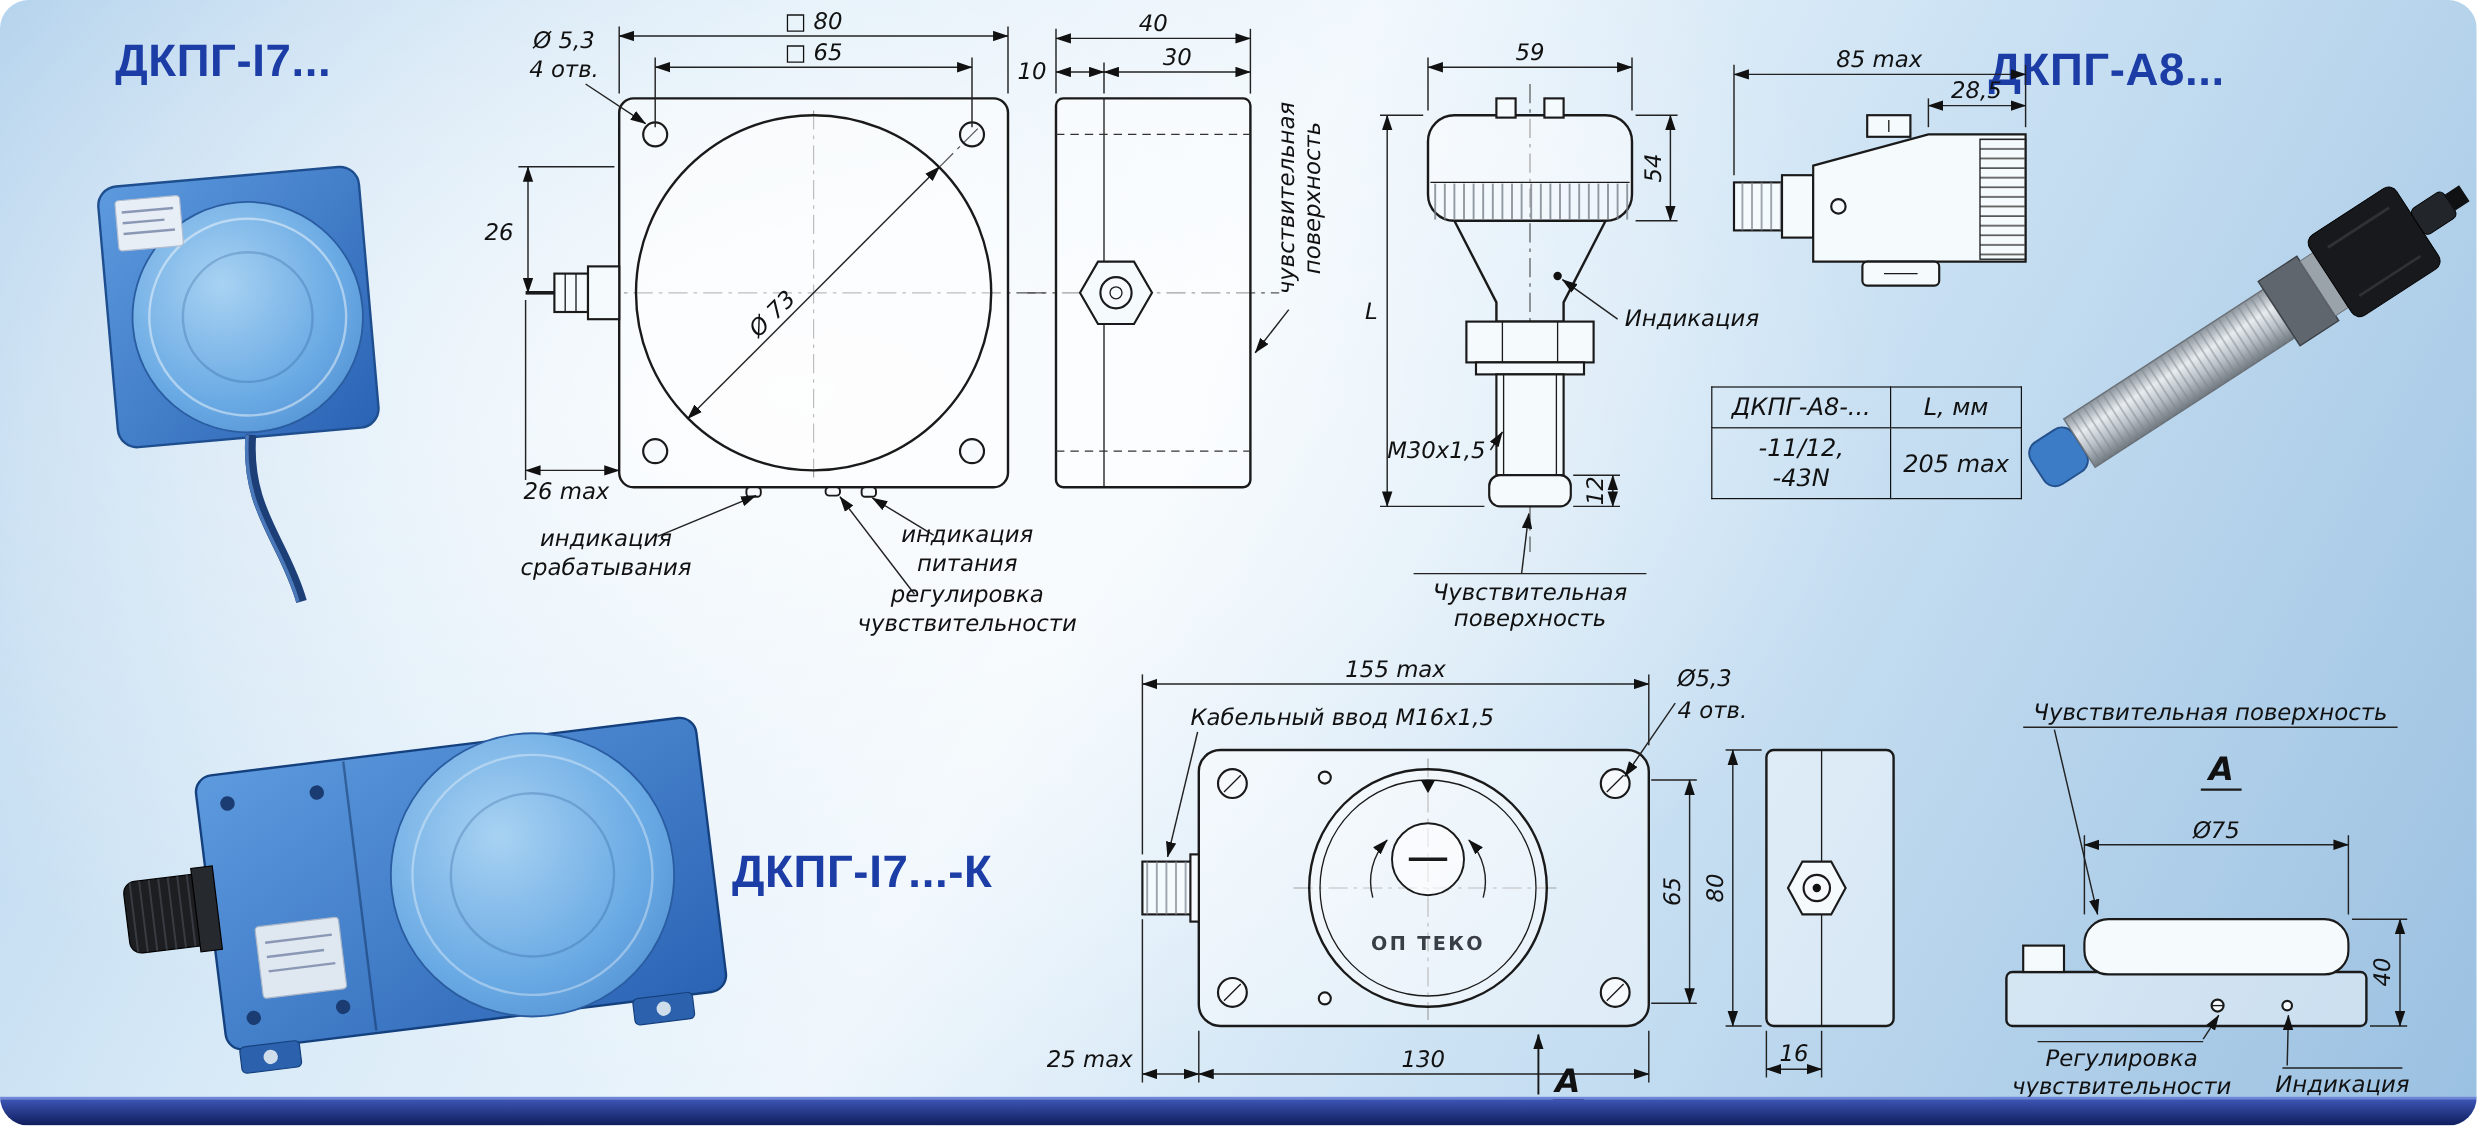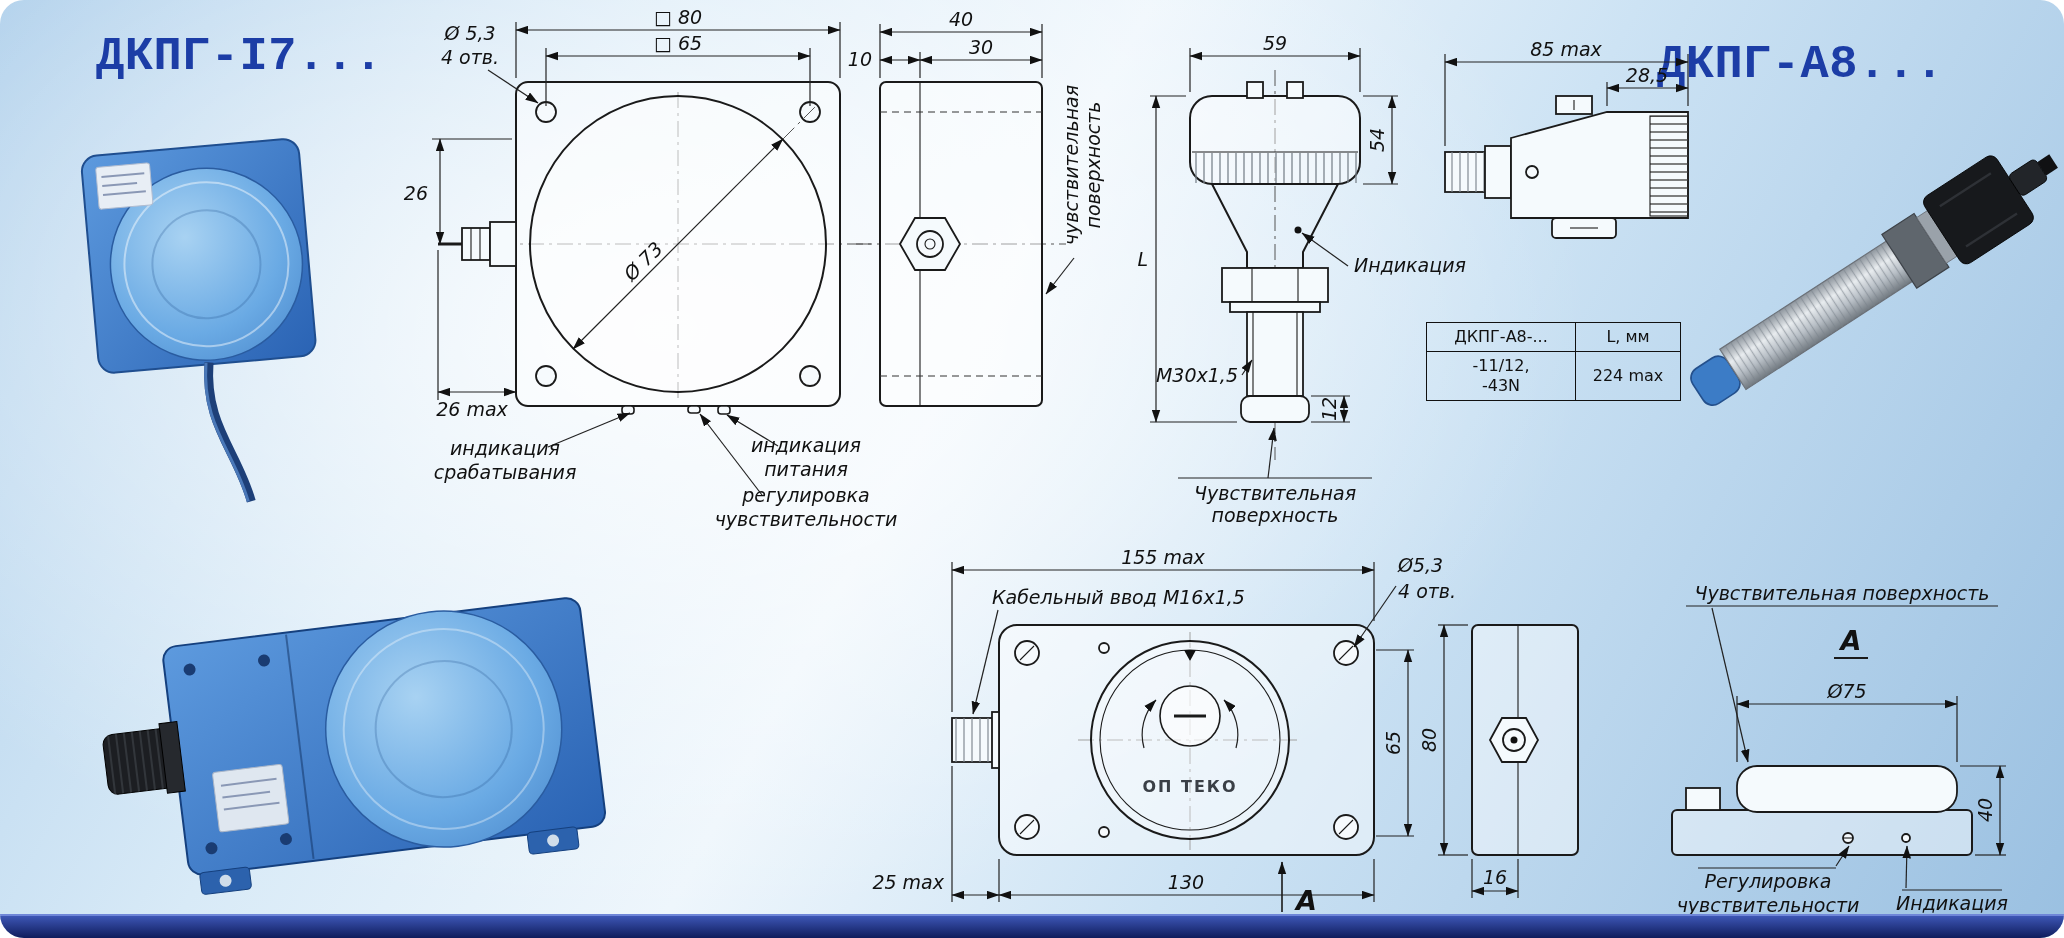--- a/index.html
+++ b/index.html
@@ -1,52 +1,53 @@
 <!DOCTYPE html>
 <html><head>
 <meta charset="utf-8">
 <style>
   html,body{margin:0;padding:0;background:#ffffff;}
   .page{position:relative;width:2064px;height:938px;border-radius:24px;overflow:hidden;
     background:
       radial-gradient(ellipse 1500px 950px at 32% 35%, rgba(255,255,255,.88), rgba(255,255,255,0) 62%),
       linear-gradient(118deg,#aecfeb 0%,#d8eaf7 26%,#eef6fc 45%,#cde3f4 64%,#9ac0e1 100%);
     font-family:"DejaVu Sans",sans-serif;}
-  .title{position:absolute;font-family:Liberation Mono, monospace;font-weight:bold;
-    font-size:47px;color:#1c3da6;letter-spacing:.5px;white-space:nowrap;}
+  .title{position:absolute;font-family:Liberation Sans, sans-serif;font-weight:bold;
+    font-size:38px;color:#1c3da6;letter-spacing:.5px;white-space:nowrap;}
   .overlay{position:absolute;left:0;top:0;}
   svg text{font-family:"DejaVu Sans",sans-serif;font-style:italic;font-size:19px;fill:#111;}
   svg text.brand{font-style:normal;font-weight:bold;font-size:16px;letter-spacing:2px;fill:#3a3f46;}
   svg text.big{font-size:27px;font-weight:bold;}
   .ol{fill:rgba(255,255,255,.45);stroke:#1a1a1a;stroke-width:2;}
   .olc{fill:rgba(255,255,255,.30);stroke:#1a1a1a;stroke-width:2;}
   .ln{stroke:#1a1a1a;stroke-width:2;fill:none;}
   .tn{stroke:#1a1a1a;stroke-width:1.1;fill:none;}
   .part{fill:#f5fafd;stroke:#1a1a1a;stroke-width:1.8;}
   .part2{fill:rgba(255,255,255,.6);stroke:#1a1a1a;stroke-width:1.6;}
   .hole{fill:#f6fafd;stroke:#1a1a1a;stroke-width:1.8;}
   .nub{fill:#f6fafd;stroke:#1a1a1a;stroke-width:1.6;}
   .dim{stroke:#222;stroke-width:1.2;fill:none;}
   .cl{stroke:#555;stroke-width:1;stroke-dasharray:16 5 3 5;fill:none;}
   .dash{stroke:#333;stroke-width:1;stroke-dasharray:7 5;fill:none;}
   .a8table{position:absolute;left:1426px;top:322px;border-collapse:collapse;
-    font-size:16px;color:#111;}
+    font-style:italic;font-size:20px;color:#111;}
   .a8table td{border:1.6px solid #111;padding:4px 10px;text-align:center;line-height:1.25;}
   .a8table td.c1{min-width:128px;}
   .a8table td.c2{min-width:84px;}
   .footer{position:absolute;left:0;right:0;bottom:0;height:22px;
     background:linear-gradient(#3d56b5,#0f1c5c);border-top:2px solid #6f86d8;}
 </style>
 </head>
 <body>
 
 <div class="page">
 
   <div class="title" style="left:96px;top:30px;">ДКПГ-I7...</div>
   <div class="title" style="left:1657px;top:38px;">ДКПГ-А8...</div>
+  <div class="title" style="left:610px;top:706px;">ДКПГ-I7...-К</div>
 
   <svg class="overlay" width="2064" height="938" viewBox="0 0 2064 938">
     <defs>
       <marker id="mE" viewBox="0 0 12 8" markerWidth="13" markerHeight="9" refX="11.5" refY="4" orient="auto" markerUnits="userSpaceOnUse">
           <path d="M0,0L12,4L0,8Z" fill="#111"></path>
         </marker>
       <marker id="mS" viewBox="0 0 12 8" markerWidth="13" markerHeight="9" refX="0.5" refY="4" orient="auto" markerUnits="userSpaceOnUse">
           <path d="M12,0L0,4L12,8Z" fill="#111"></path>
         </marker>
       <linearGradient id="gBody" x1="0" y1="0" x2="1" y2="1">
@@ -353,19 +354,19 @@
   </svg>
 
   <table class="a8table">
     <tbody>
         <tr>
       <td class="c1">ДКПГ-А8-...</td>
       <td class="c2">L, мм</td>
     </tr>
     <tr>
       <td class="c1"><span>-11/12,</span><br><span>-43N</span></td>
-      <td class="c2">224 max</td>
+      <td class="c2">205 max</td>
     </tr>
   </tbody>
     </table>
 
   <div class="footer"></div>
 </div>
 
 </body></html>

